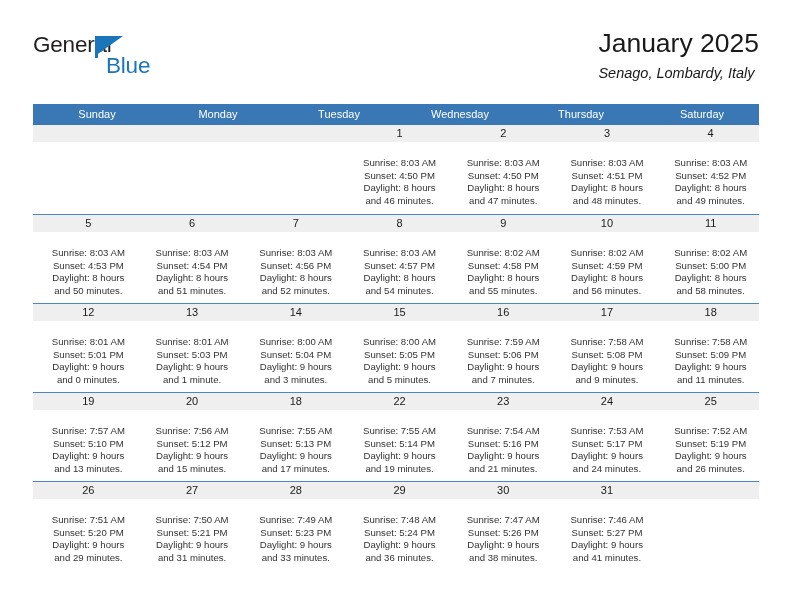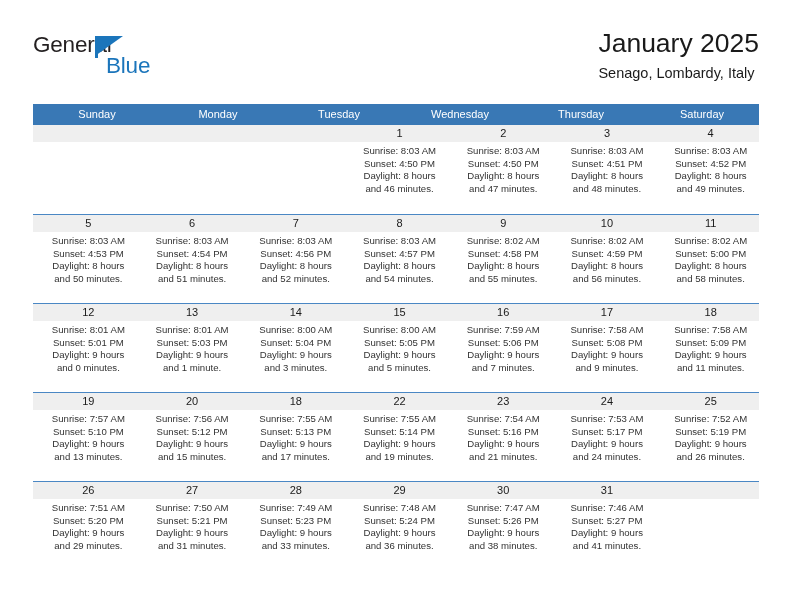--- a/index.html
+++ b/index.html
@@ -83,20 +83,21 @@
     color: #1a1a1a;
     line-height: 1.15;
     white-space: nowrap;
   }
   .cal-subtitle {
     font-size: 14.5px;
     color: #1a1a1a;
     margin-top: 7px;
     line-height: 1.15;
     white-space: nowrap;
+    font-style: italic;
   }
 
   
   .calendar {
     position: absolute;
     left: 33px;
     top: 104px;
     width: 726px;
     text-align: center;
   }
@@ -142,21 +143,21 @@
     font-size: 11px;
     line-height: 17px;
     color: #1a1a1a;
     white-space: nowrap;
     overflow: hidden;
   }
   .infocell {
     flex: 1 1 0;
     box-sizing: border-box;
     padding-left: 7px;
-    padding-top: 3px;
+    padding-top: 15px;
     font-size: 9.6px;
     line-height: 12.6px;
     color: #333333;
     overflow: hidden;
   }
   .infocell div {
     white-space: nowrap;
   }
 </style>
 </head>

